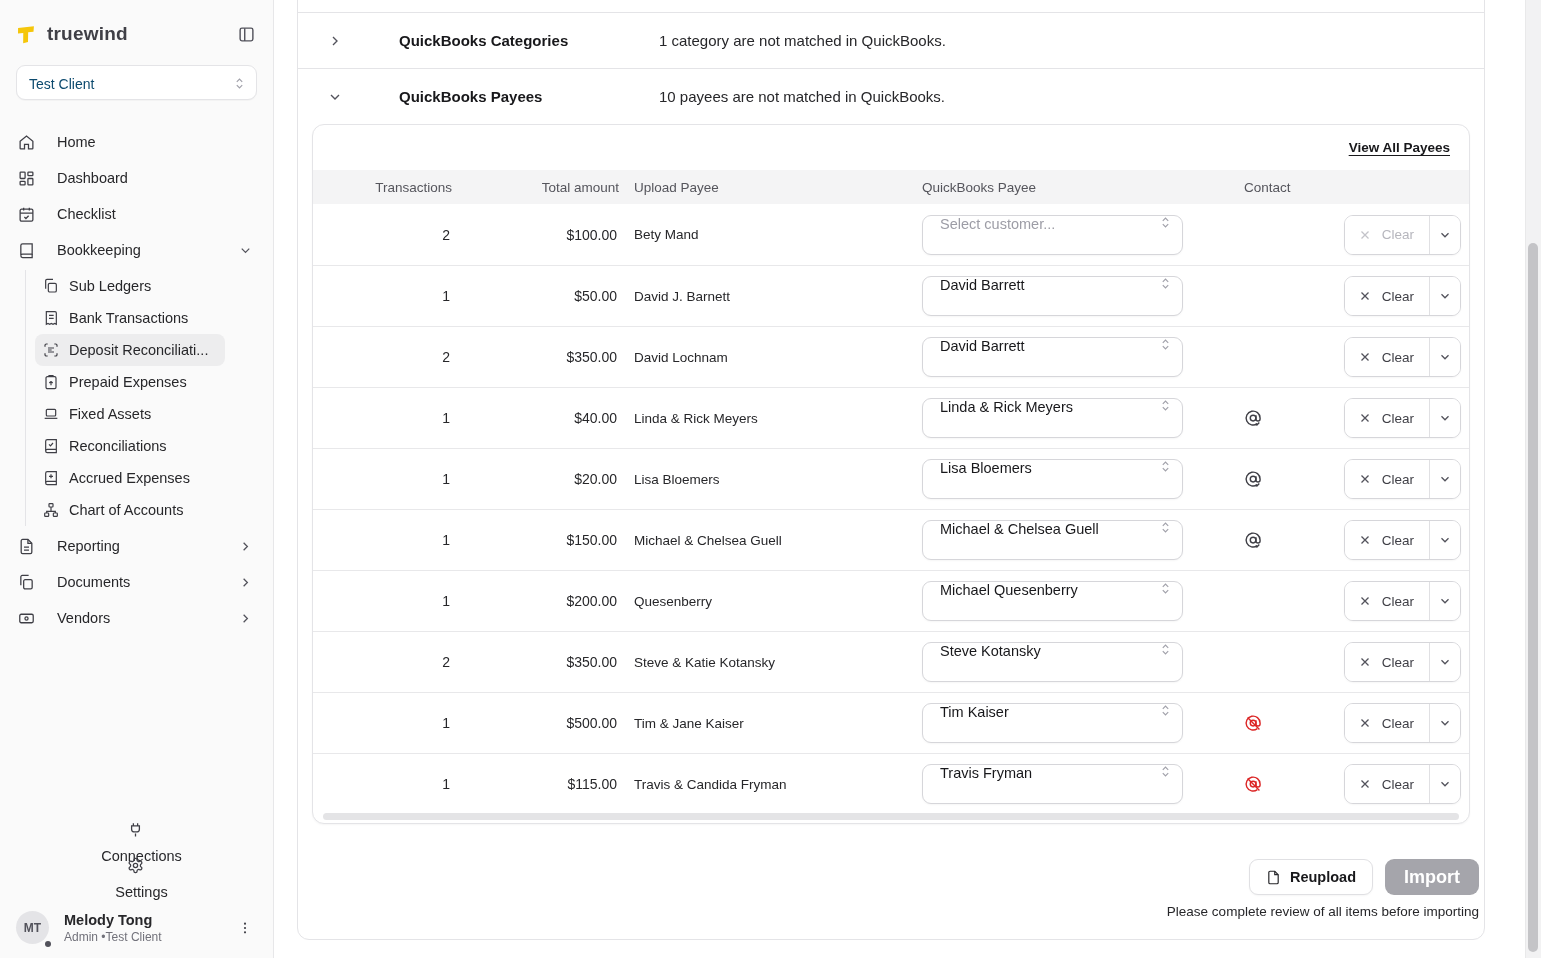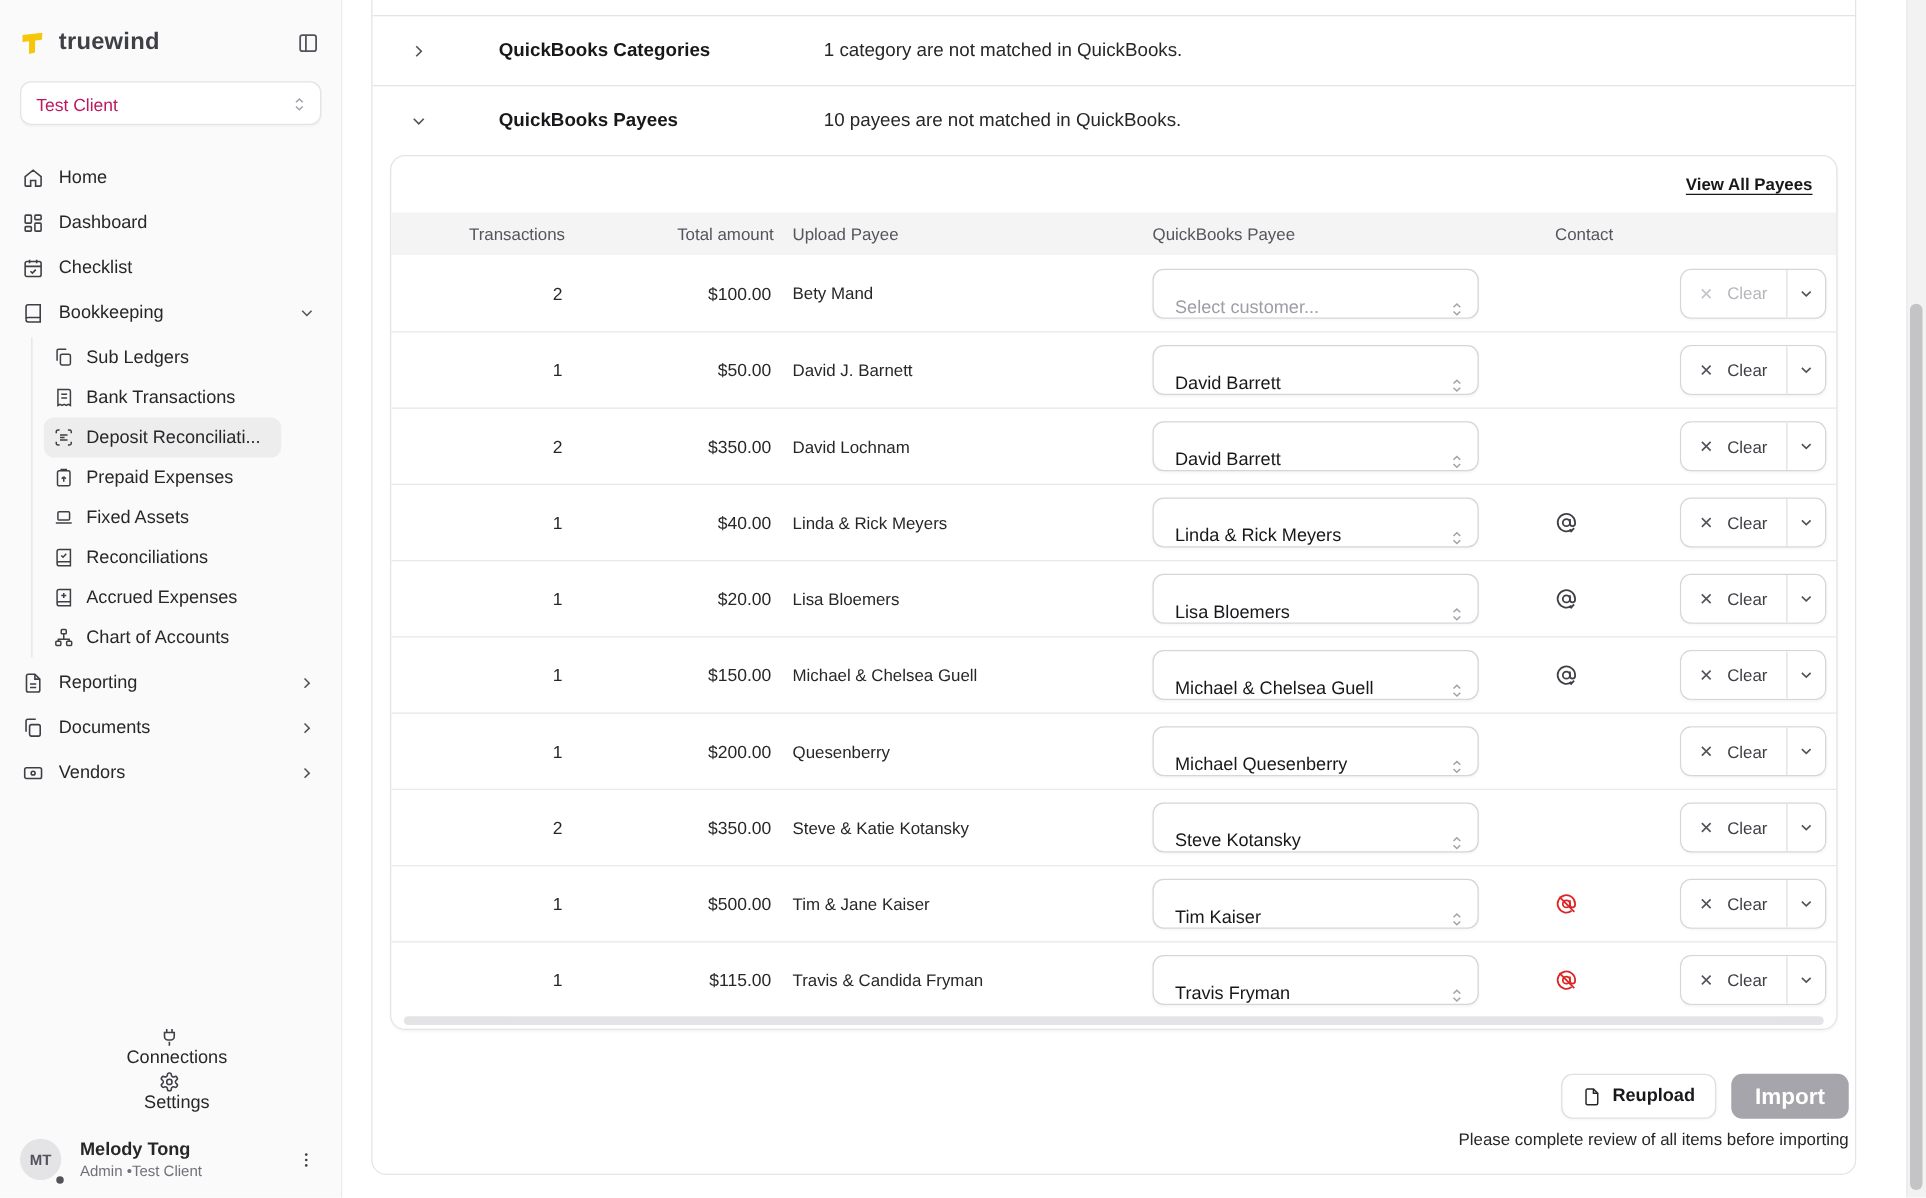--- a/index.html
+++ b/index.html
@@ -10,25 +10,25 @@
   
   .sidebar { position:absolute; left:0; top:0; width:274px; height:958px;
     background:#fafafa; border-right:1px solid #e7e7e9; display:flex; flex-direction:column;
     padding:16px 16px 14px 16px; }
   .sb-head { display:flex; align-items:center; height:36px; }
   .logo-mark { width:20px; height:22px; flex:0 0 auto; }
   .logo-text { font-size:19px; font-weight:700; color:#3f3f46; margin-left:11px; letter-spacing:.2px; }
   .collapse-btn { margin-left:auto; color:#52525b; cursor:pointer; padding:2px; }
   .client-select { margin-top:13px; height:35px; background:#fff; border:1px solid #e4e4e7;
     border-radius:9px; display:flex; align-items:center; padding:2px 10px 0 12px; font-size:14px;
-    color:#be185d; box-shadow:0 1px 1px rgba(0,0,0,.03); cursor:pointer; }
+    color:#0c4a6e; box-shadow:0 1px 1px rgba(0,0,0,.03); cursor:pointer; }
   .client-select .chev { margin-left:auto; color:#a1a1aa; }
   .nav { margin-top:24px; }
   .nav-item { display:flex; align-items:center; height:36px; padding:0 4px 0 2px;
-    font-size:14.5px; color:#27272a; border-radius:8px; cursor:pointer; }
+    font-size:14.5px; color:#27272a; border-radius:8px; cursor:pointer;gap:10px; }
   .nav-item .ic { width:17px; height:17px; color:#3f3f46; flex:0 0 auto; }
   .nav-item .lbl { margin-left:12px; white-space:nowrap; }
   .nav-item .trail { margin-left:auto; color:#52525b; }
   .subnav { margin:2px 0 2px 9px; border-left:1px solid #e4e4e7; padding-left:9px; }
   .sub-item { display:flex; align-items:center; height:32px; width:190px; padding:0 8px;
     font-size:14.5px; color:#27272a; border-radius:8px; cursor:pointer; }
   .sub-item.active { background:#ededee; }
   .sub-item .ic { width:16px; height:16px; color:#3f3f46; flex:0 0 auto; }
   .sub-item .lbl { margin-left:10px; white-space:nowrap; overflow:hidden; text-overflow:ellipsis; }
   .sb-spacer { flex:1; }
@@ -62,21 +62,21 @@
     text-underline-offset:3px; cursor:pointer; }
   .tgrid { display:grid; grid-template-columns:139px 167px 303px 310px 110px 1fr; align-items:center; }
   .thead { height:34px; background:#f4f4f5; color:#55555c; font-size:13.5px; }
   .thead .c1,.thead .c2 { text-align:right; }
   .c3 { padding-left:15px; } .c5 { padding-left:12px; }
   .trow { height:61px; border-top:1px solid #e8e8ea; font-size:14px; color:#27272a; }
   .trow:first-of-type { border-top:none; }
   .trow .c1,.trow .c2 { text-align:right; padding-right:2px; }
   .trow .c3 { font-size:13.5px; }
   .qb-select { width:261px; height:40px; border:1px solid #d6d6da; border-radius:9px; background:#fff;
-    display:flex; align-items:flex-end; padding:0 10px 0 17px; font-size:14.5px; color:#18181b;
+    display:flex; align-items:flex-start; padding:0 10px 0 17px; font-size:14.5px; color:#18181b;
     box-shadow:0 1px 2px rgba(0,0,0,.04); cursor:pointer; }
   .qb-select.placeholder { color:#9d9da6; }
   .qb-select .chev { margin-left:auto; color:#a1a1aa; }
   .contact-icon { width:19px; height:19px; }
   .contact-matched .contact-icon { color:#3f3f46; }
   .contact-matched .slash { display:none; }
   .contact-matched .chk { display:block; }
   .contact-unmatched .contact-icon { color:#dc2626; }
   .contact-unmatched .chk { display:none; }
   .actions-cell { display:flex; justify-content:flex-end; padding-right:8px; }

